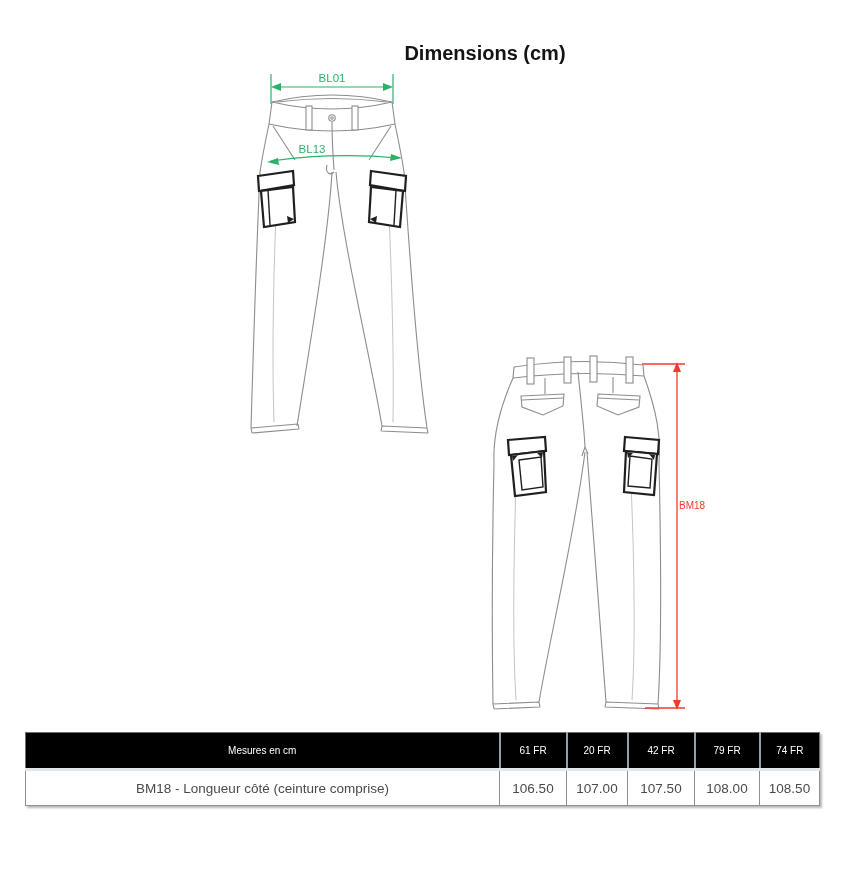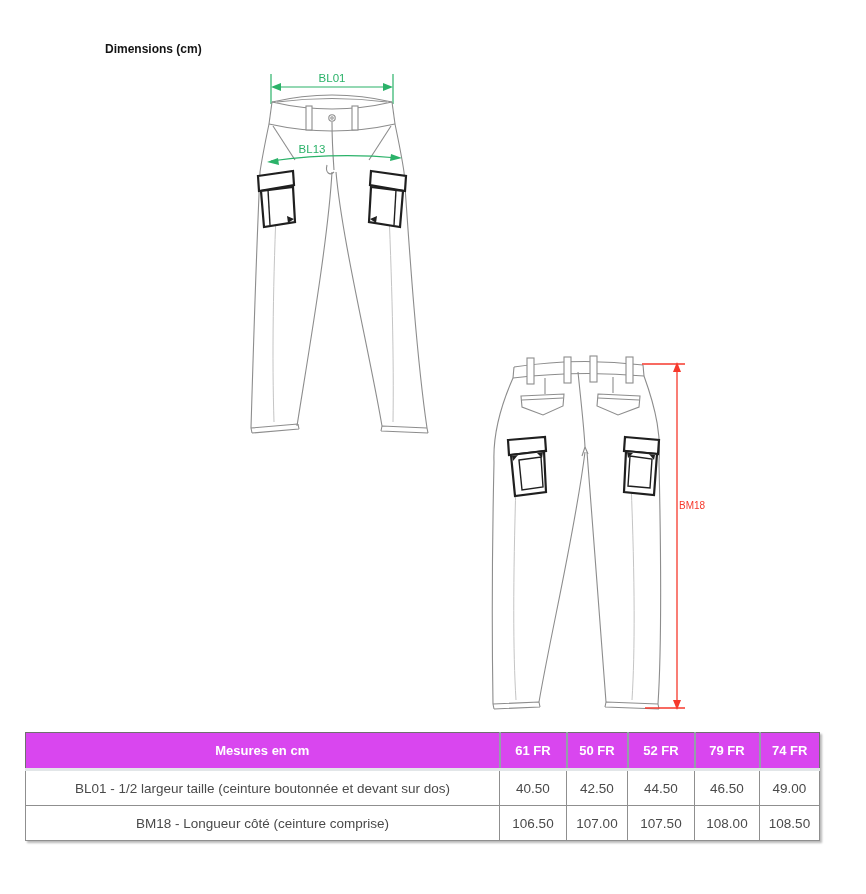--- a/index.html
+++ b/index.html
@@ -3,34 +3,34 @@
 <meta charset="utf-8">
 <style>
   html,body{margin:0;padding:0;}
   body{
     width:866px;height:894px;position:relative;background:#ffffff;
     font-family:"Liberation Sans","DejaVu Sans",sans-serif;
     -webkit-font-smoothing:antialiased;
   }
   .page-title{
     position:absolute;top:42px;left:105px;width:760px;
-    font-size:12px;font-weight:700;color:#141414;
+    text-align:center;font-size:20px;font-weight:700;color:#141414;
   }
   .front-drawing{position:absolute;left:240px;top:60px;}
   .back-drawing{position:absolute;left:485px;top:352px;}
   svg text.dim-green{fill:#2bb269;font-size:11.5px;font-family:"Liberation Sans",sans-serif;}
   svg text.dim-red{fill:#f6392c;font-size:10px;font-family:"Liberation Sans",sans-serif;}
   .size-table{
     position:absolute;left:25px;top:732px;width:794px;
     border-collapse:collapse;table-layout:fixed;
     box-shadow:2px 2px 2px rgba(0,0,0,0.28);
     border:1px solid #6f6f6f;
   }
   .size-table th{
-    background:#d946ef;color:#ffffff;font-size:13px;font-weight:700;
+    background:#000000;color:#ffffff;font-size:10px;font-weight:400;
     height:33px;text-align:center;vertical-align:middle;
     border-right:2px solid #93a0a9;border-bottom:3px solid #e2e6e8;
   }
   .size-table th:last-child{border-right:none;}
   .size-table td{
     background:#ffffff;color:#4a4a4a;font-size:13.5px;
     height:32px;text-align:center;vertical-align:middle;
     border:1.5px solid #8f8f8f;
   }
 </style>
@@ -173,35 +173,27 @@
       <col style="width:67px">
       <col style="width:61px">
     <col style="width:67px">
       <col style="width:65px">
       <col style="width:60px">
   </colgroup>
   <thead>
     <tr>
       <th>Mesures en cm</th>
       <th>61 FR</th>
-      <th>50 FR</th>
-      <th>52 FR</th>
+      <th>20 FR</th>
+      <th>42 FR</th>
       <th>79 FR</th>
       <th>74 FR</th>
     </tr>
   </thead>
   <tbody>
-    <tr>
-      <td>BL01 - 1/2 largeur taille (ceinture boutonnée et devant sur dos)</td>
-      <td>40.50</td>
-      <td>42.50</td>
-      <td>44.50</td>
-      <td>46.50</td>
-      <td>49.00</td>
-    </tr>
     <tr>
       <td>BM18 - Longueur côté (ceinture comprise)</td>
       <td>106.50</td>
       <td>107.00</td>
       <td>107.50</td>
       <td>108.00</td>
       <td>108.50</td>
     </tr>
   </tbody>
 </table>

